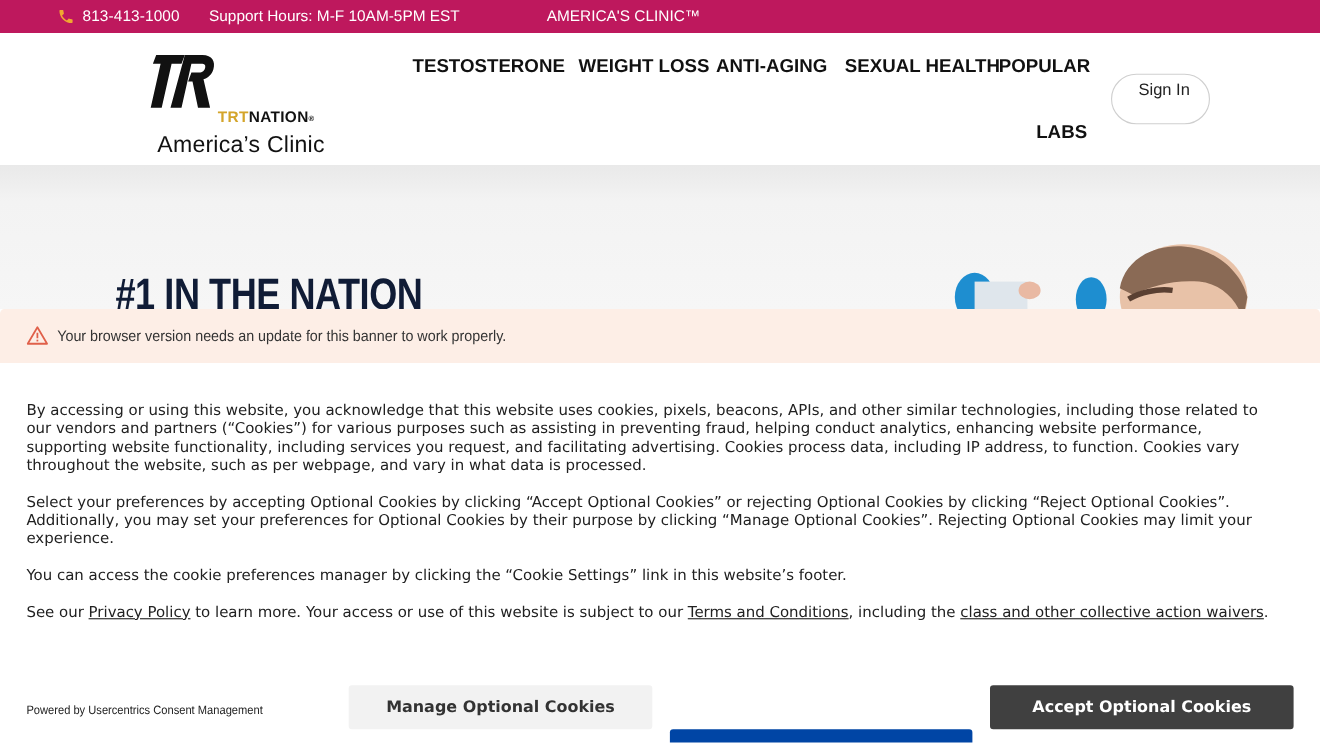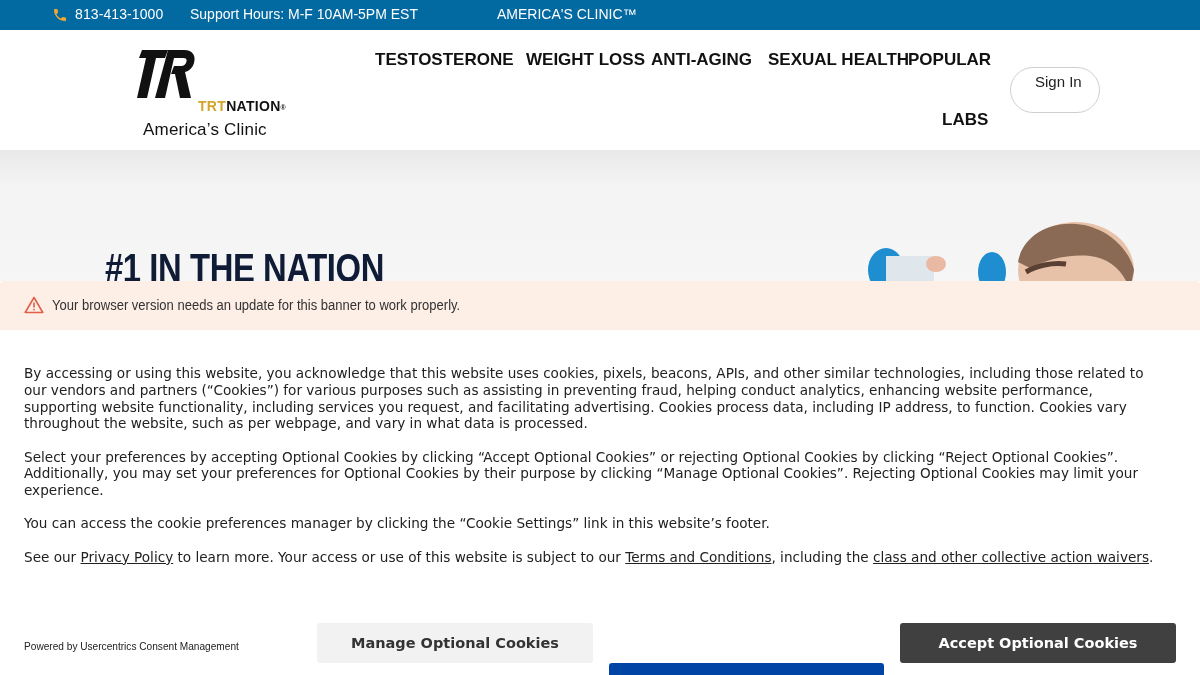--- a/index.html
+++ b/index.html
@@ -2,40 +2,40 @@
 <html><head>
   <meta charset="utf-8">
   <style>
     * { box-sizing: border-box; margin: 0; padding: 0; }
     html, body { width: 1200px; height: 675px; overflow: hidden; background: #ffffff; }
     body { position: relative; font-family: "DejaVu Sans", sans-serif; color: #212121; }
 
     
     .topbar {
       position: absolute; left: 0; top: 0; width: 1200px; height: 30px;
-      background: #0369a1; color: #ffffff;
+      background: #be185d; color: #ffffff;
       font-family: "Liberation Sans", sans-serif; font-size: 14px; font-weight: 500;
       display: flex; align-items: center;
     }
     .topbar .phone-icon { position: absolute; left: 52px; top: 7px; width: 16px; height: 16px; }
     .topbar .phone { position: absolute; left: 75px; top: 6px; letter-spacing: 0.1px; }
     .topbar .hours { position: absolute; left: 190px; top: 6px; }
     .topbar .clinic { position: absolute; left: 497px; top: 6px; font-weight: 400; }
 
     
     .header {
       position: absolute; left: 0; top: 30px; width: 1200px; height: 120px; background: #ffffff;
     }
     .logo { position: absolute; left: 134px; top: 18px; width: 175px; height: 80px; }
     .logo svg.mark { position: absolute; left: 0; top: 0; }
     .logo .brand { position: absolute; left: 64px; top: 50px; font-family: "Liberation Sans", sans-serif; font-weight: 700; font-size: 14px; letter-spacing: 0.3px; }
     .logo .brand .trt { color: #d4a52b; }
     .logo .brand .nation { color: #111111; }
     .logo .brand .reg { font-size: 7px; color: #111; vertical-align: 1px; }
-    .logo .tag { position: absolute; left: 9px; top: 72px; font-family: "Liberation Sans", sans-serif; font-size: 17px; color: #111111; letter-spacing: 0.2px; white-space: nowrap; }
+    .logo .tag { position: absolute; left: 9px; top: 72px; font-family: "Liberation Sans", sans-serif; font-size: 21px; color: #111111; letter-spacing: 0.2px; white-space: nowrap; }
 
     .nav { position: absolute; left: 0; top: 0; }
     .nav-item {
       position: absolute; font-family: "Liberation Sans", sans-serif; font-weight: 700;
       font-size: 17px; color: #111111; white-space: nowrap; cursor: pointer;
     }
     .signin {
       position: absolute; left: 1010px; top: 37px; width: 90px; height: 46px;
       border: 1px solid #cfcfcf; border-radius: 23px; background: #fff;
       font-family: "Liberation Sans", sans-serif; font-size: 15px; color: #222;

